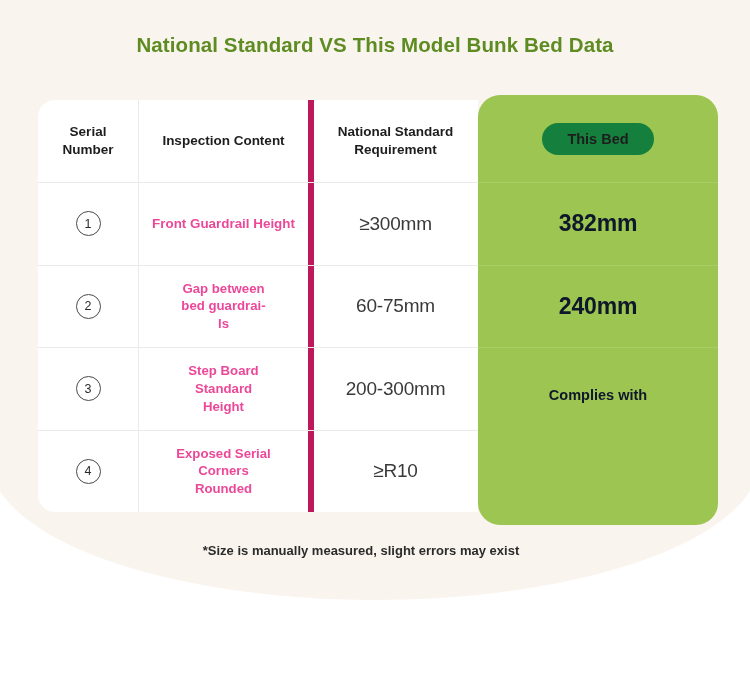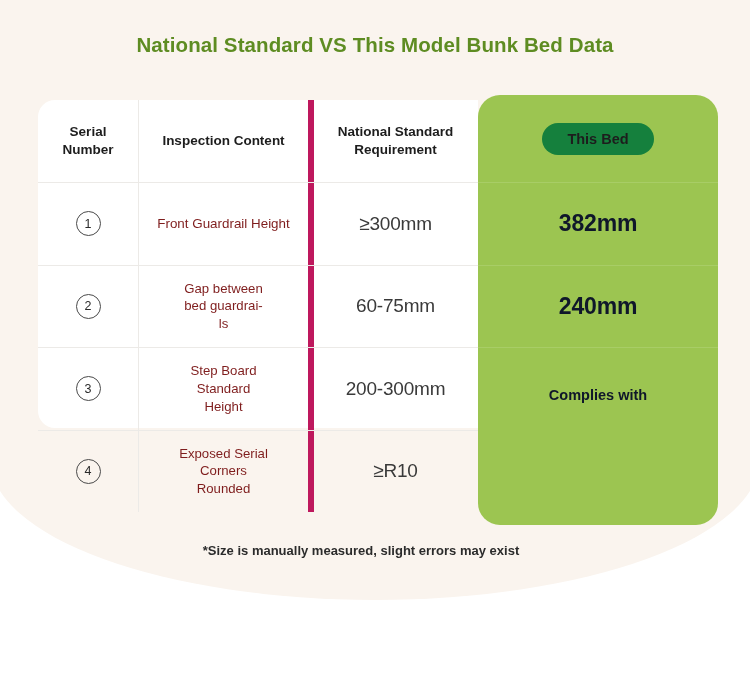--- a/index.html
+++ b/index.html
@@ -45,21 +45,21 @@
     color: #5e8c22;
     letter-spacing: 0.1px;
   }
 
   
   .table-card {
     position: absolute;
     left: 38px;
     top: 100px;
     width: 440px;
-    height: 328px;
+    height: 412px;
     background: #ffffff;
     border-top-left-radius: 17px;
     border-bottom-left-radius: 17px;
   }
 
   .grid {
     position: absolute;
     left: 0;
     top: 0;
     width: 440px;
@@ -108,22 +108,22 @@
     height: 23px;
     border: 1.1px solid #4a4a4a;
     border-radius: 50%;
     font-size: 12.5px;
     color: #2a2a2a;
     line-height: 1;
   }
 
   .content-text {
     font-size: 13.2px;
-    font-weight: normal;
-    color: #7f1d1d;
+    font-weight: bold;
+    color: #ec4899;
     line-height: 1.34;
   }
   .content-text.single { font-size: 13.4px; }
 
   .standard-text {
     font-size: 19px;
     font-weight: 400;
     color: #3a3a3a;
     letter-spacing: -0.2px;
   }

